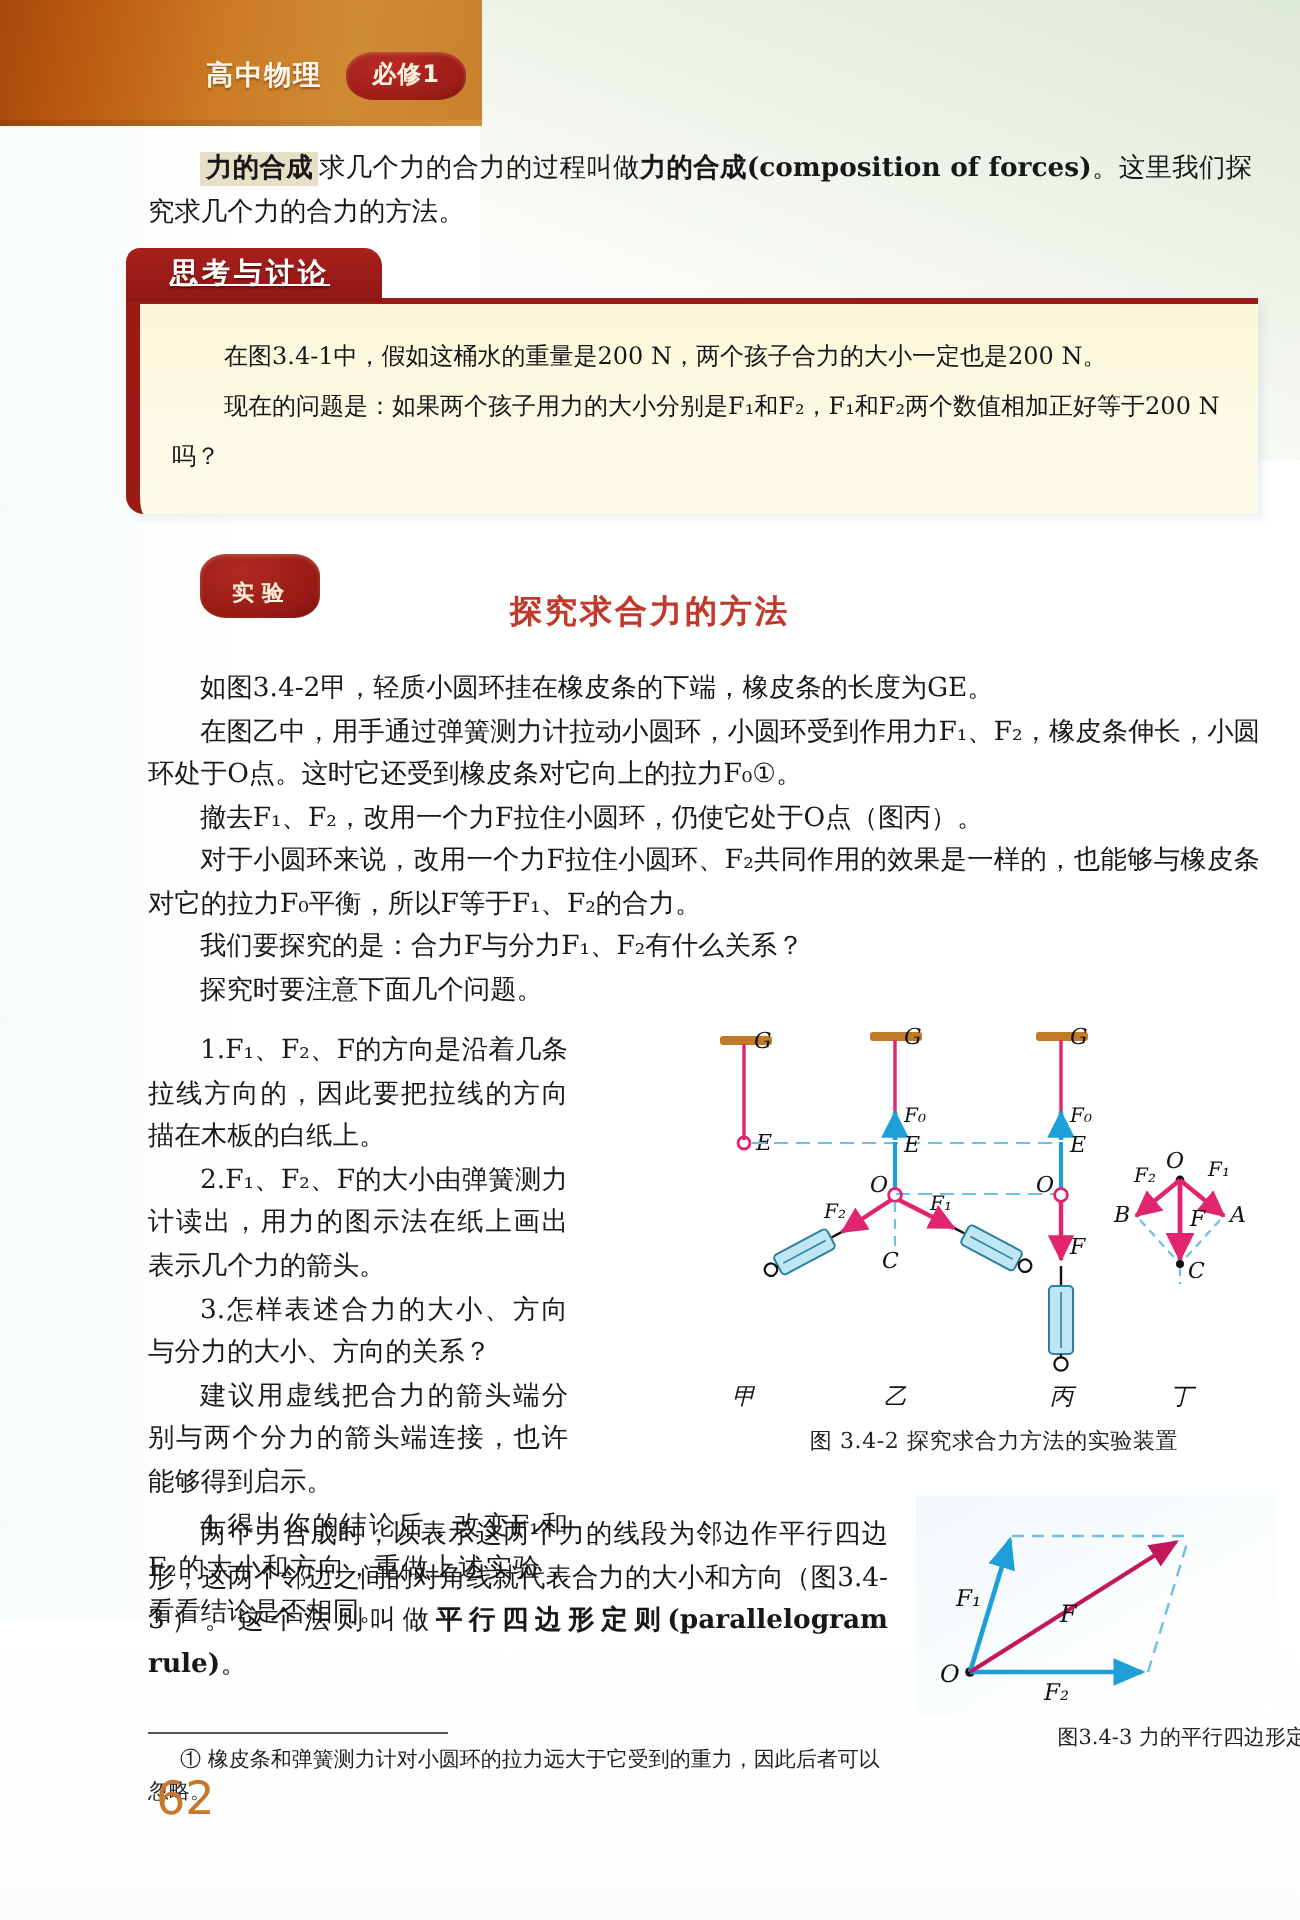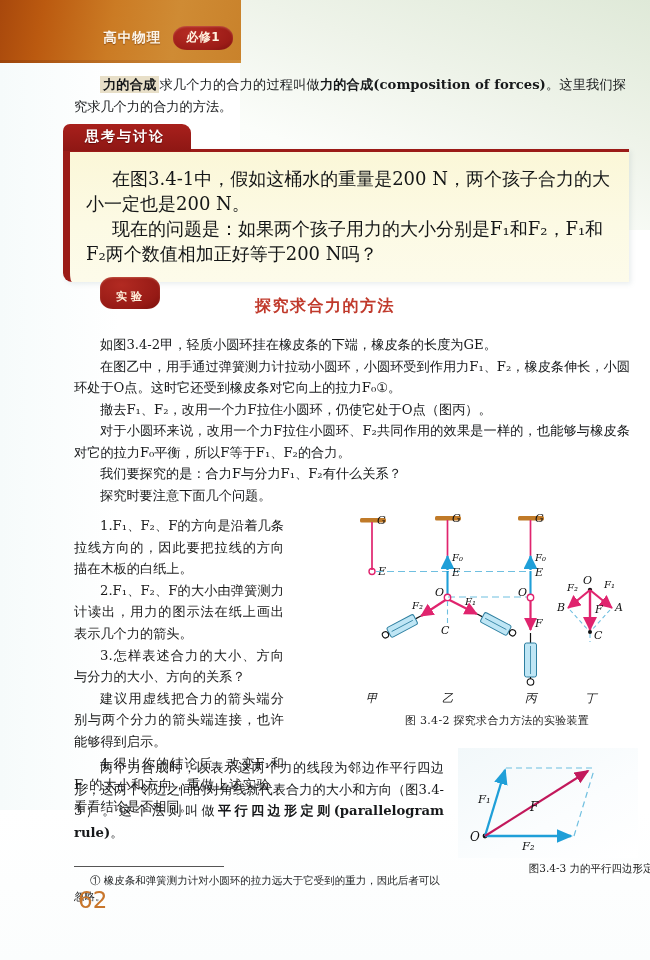--- a/index.html
+++ b/index.html
@@ -80,34 +80,35 @@
   #discussion-tab{
     display:inline-block;
     background:linear-gradient(180deg,#a8201c 0%,#8e1714 100%);
     color:#ffffff;
     font-family:"DejaVu Sans","Liberation Sans",sans-serif;
     font-weight:bold;font-size:14px;letter-spacing:2px;
     padding:4px 26px 5px 22px;
     border-radius:7px 9px 0 0;
     position:relative;left:0;top:0;
     text-shadow:0 1px 1px rgba(60,0,0,.55);
+    text-decoration:underline;
   }
   #discussion-body{
     background:linear-gradient(180deg,#fbf7d8 0%,#fcfae4 55%,#fdfbea 100%);
     border-left:7px solid #9b1b17;
     border-top:3px solid #9b1b17;
     border-radius:0 0 0 9px;
     margin-top:-2px;
     padding:14px 16px 16px 16px;
     box-sizing:border-box;
     width:566px;
     box-shadow:2px 2px 5px rgba(120,140,150,.16);
   }
   #discussion-body p{
-    margin:0;font-size:18px;line-height:25px;text-indent:26px;color:#141617;
+    margin:0;font-size:12px;line-height:25px;text-indent:26px;color:#141617;
   }
 
   
   #experiment-pill{
     position:absolute;left:100px;top:277px;
     background:radial-gradient(ellipse at 35% 25%,#b22a22 0%,#961a15 70%,#7a0f0c 100%);
     color:#fff0dc;
     font-family:Liberation Serif, serif;
     font-weight:bold;font-size:11px;letter-spacing:4px;
     padding:12px 14px 5px 16px;border-radius:13px/11px;

